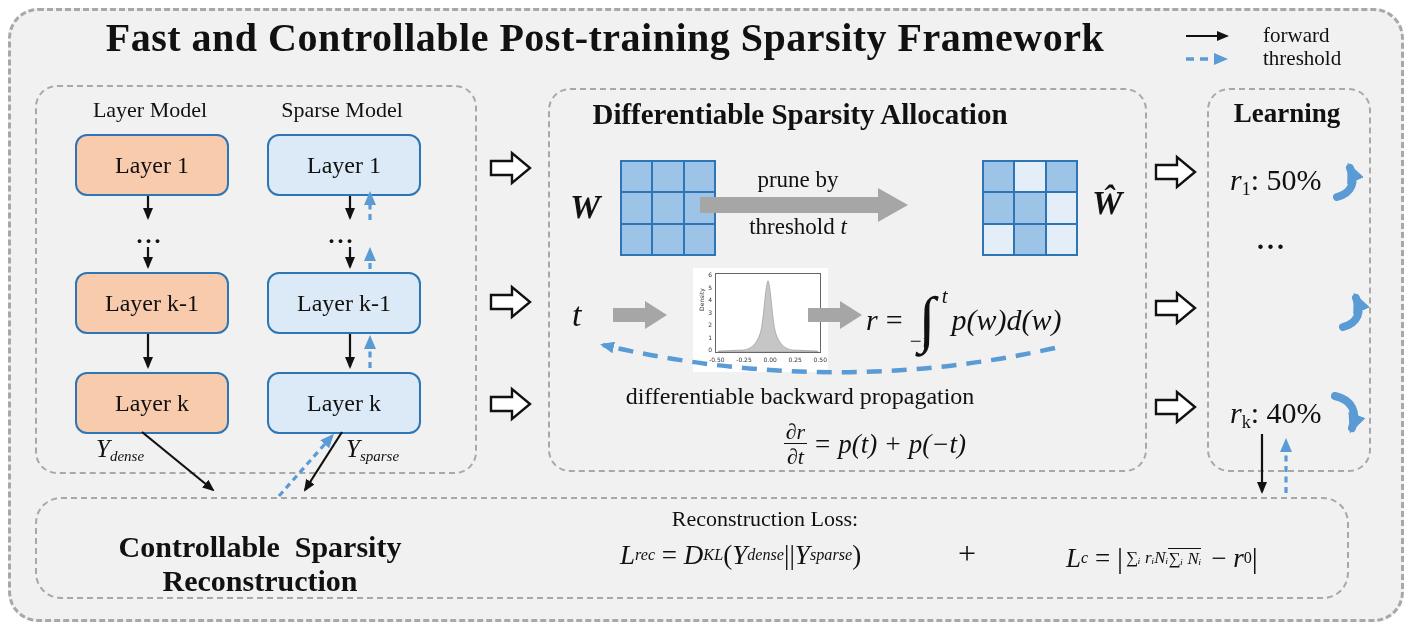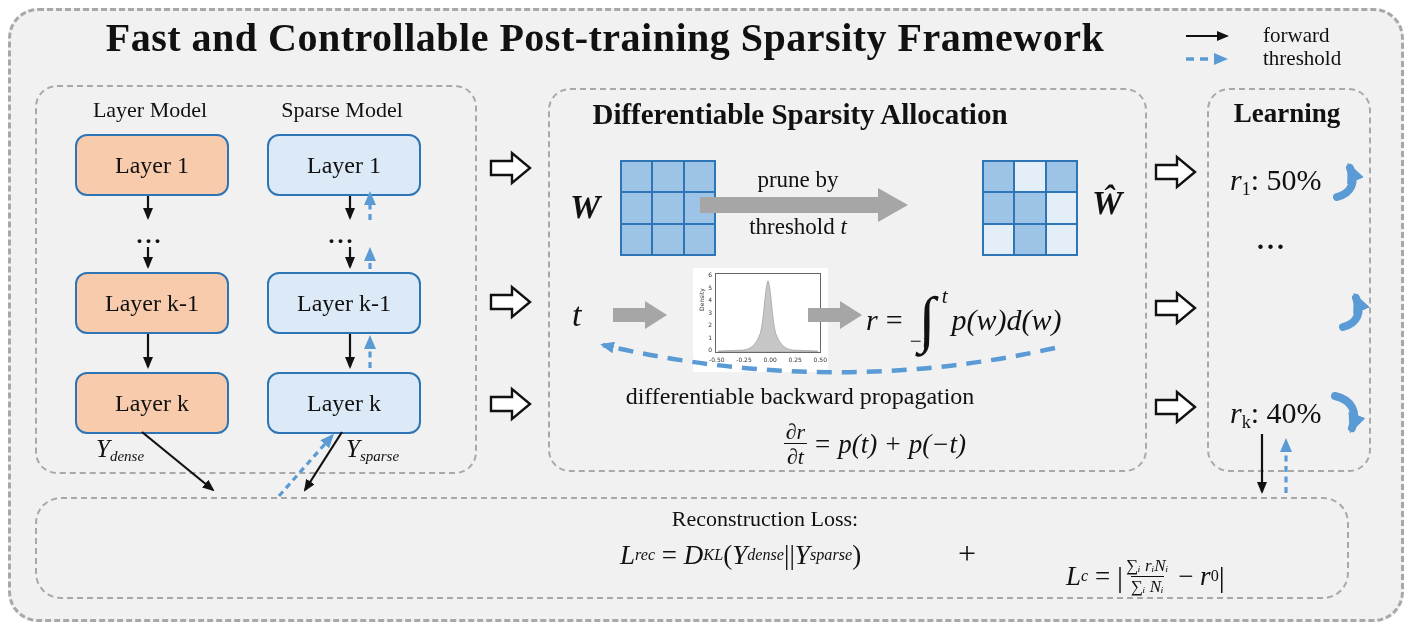--- a/index.html
+++ b/index.html
@@ -40,21 +40,21 @@
   .pfrac .den{border-top:1.6px solid #111;padding:1px 3px 0 3px;}
   .partialeq{position:absolute;left:740px;top:420px;width:270px;display:flex;align-items:center;justify-content:center;gap:8px;font-size:27px;}
   .bplabel{position:absolute;left:600px;top:383px;width:400px;text-align:center;font-size:24px;}
   
   .ritem{position:absolute;font-size:30px;white-space:pre;}
   .rv{font-style:italic;}
   .rsub{font-size:60%;vertical-align:-25%;}
   
   .losslabel{position:absolute;width:250px;text-align:center;font-size:22px;white-space:pre-wrap;}
   .eqrow{position:absolute;display:flex;align-items:center;font-size:27px;white-space:pre;}
-  .frac{display:inline-flex;flex-direction:column;align-items:center;font-size:17px;font-style:italic;line-height:1.1;margin:16px 3px;}
+  .frac{display:inline-flex;flex-direction:row;align-items:center;font-size:17px;font-style:italic;line-height:1.1;margin:7px 3px;}
   .frac .den{border-top:1.4px solid #111;padding-top:1px;}
   .bigbar{font-size:30px;}
   .legend{position:absolute;left:1183px;top:24px;}
   .legrow{display:flex;align-items:center;gap:24px;height:23px;font-size:21px;}
   svg.overlay{position:absolute;left:0;top:0;pointer-events:none;}
 </style>
 </head>
 <body>
 
 <div id="canvas">
@@ -175,20 +175,21 @@
   </div>
 
   <div class="dbox" style="left:1207px;top:88px;width:160px;height:380px;"></div>
   <div class="boxtitle" style="left:1207px;top:98px;width:160px;font-size:27px;">Learning</div>
 
   <div class="ritem" style="left:1230px;top:163px;"><span class="rv">r</span><span class="rsub">1</span><span>: 50%</span></div>
   <div class="dots" style="left:1232px;top:224px;width:80px;font-size:28px;">...</div>
   <div class="ritem" style="left:1230px;top:396px;"><span class="rv">r</span><span class="rsub">k</span><span>: 40%</span></div>
 
   <div class="dbox" style="left:35px;top:497px;width:1310px;height:98px;border-radius:26px;"></div>
+  <div class="boxtitle" style="left:60px;top:530px;width:400px;font-size:30px;white-space:pre-wrap;">Controllable  Sparsity Reconstruction</div>
 
   <div class="losslabel" style="left:640px;top:506px;">Reconstruction Loss:</div>
   <div class="eqrow" style="left:620px;top:540px;">
     <span class="it">L</span><span class="sb it">rec</span><span> = </span><span class="it">D</span><span class="sb it">KL</span><span>(</span><span class="it">Y</span><span class="sb it">dense</span><span>||</span><span class="it">Y</span><span class="sb it">sparse</span><span>)</span>
   </div>
 
   <div class="abs" style="left:958px;top:535px;font-size:32px;">+</div>
 
   <div class="eqrow" style="left:1066px;top:541px;">
     <span class="it">L</span><span class="sb it">c</span><span> = </span><span class="bigbar">|</span><span class="frac"><span class="num">∑ᵢ rᵢNᵢ</span><span class="den">∑ᵢ Nᵢ</span></span><span> − </span><span class="it">r</span><span class="sb">0</span><span class="bigbar">|</span>

